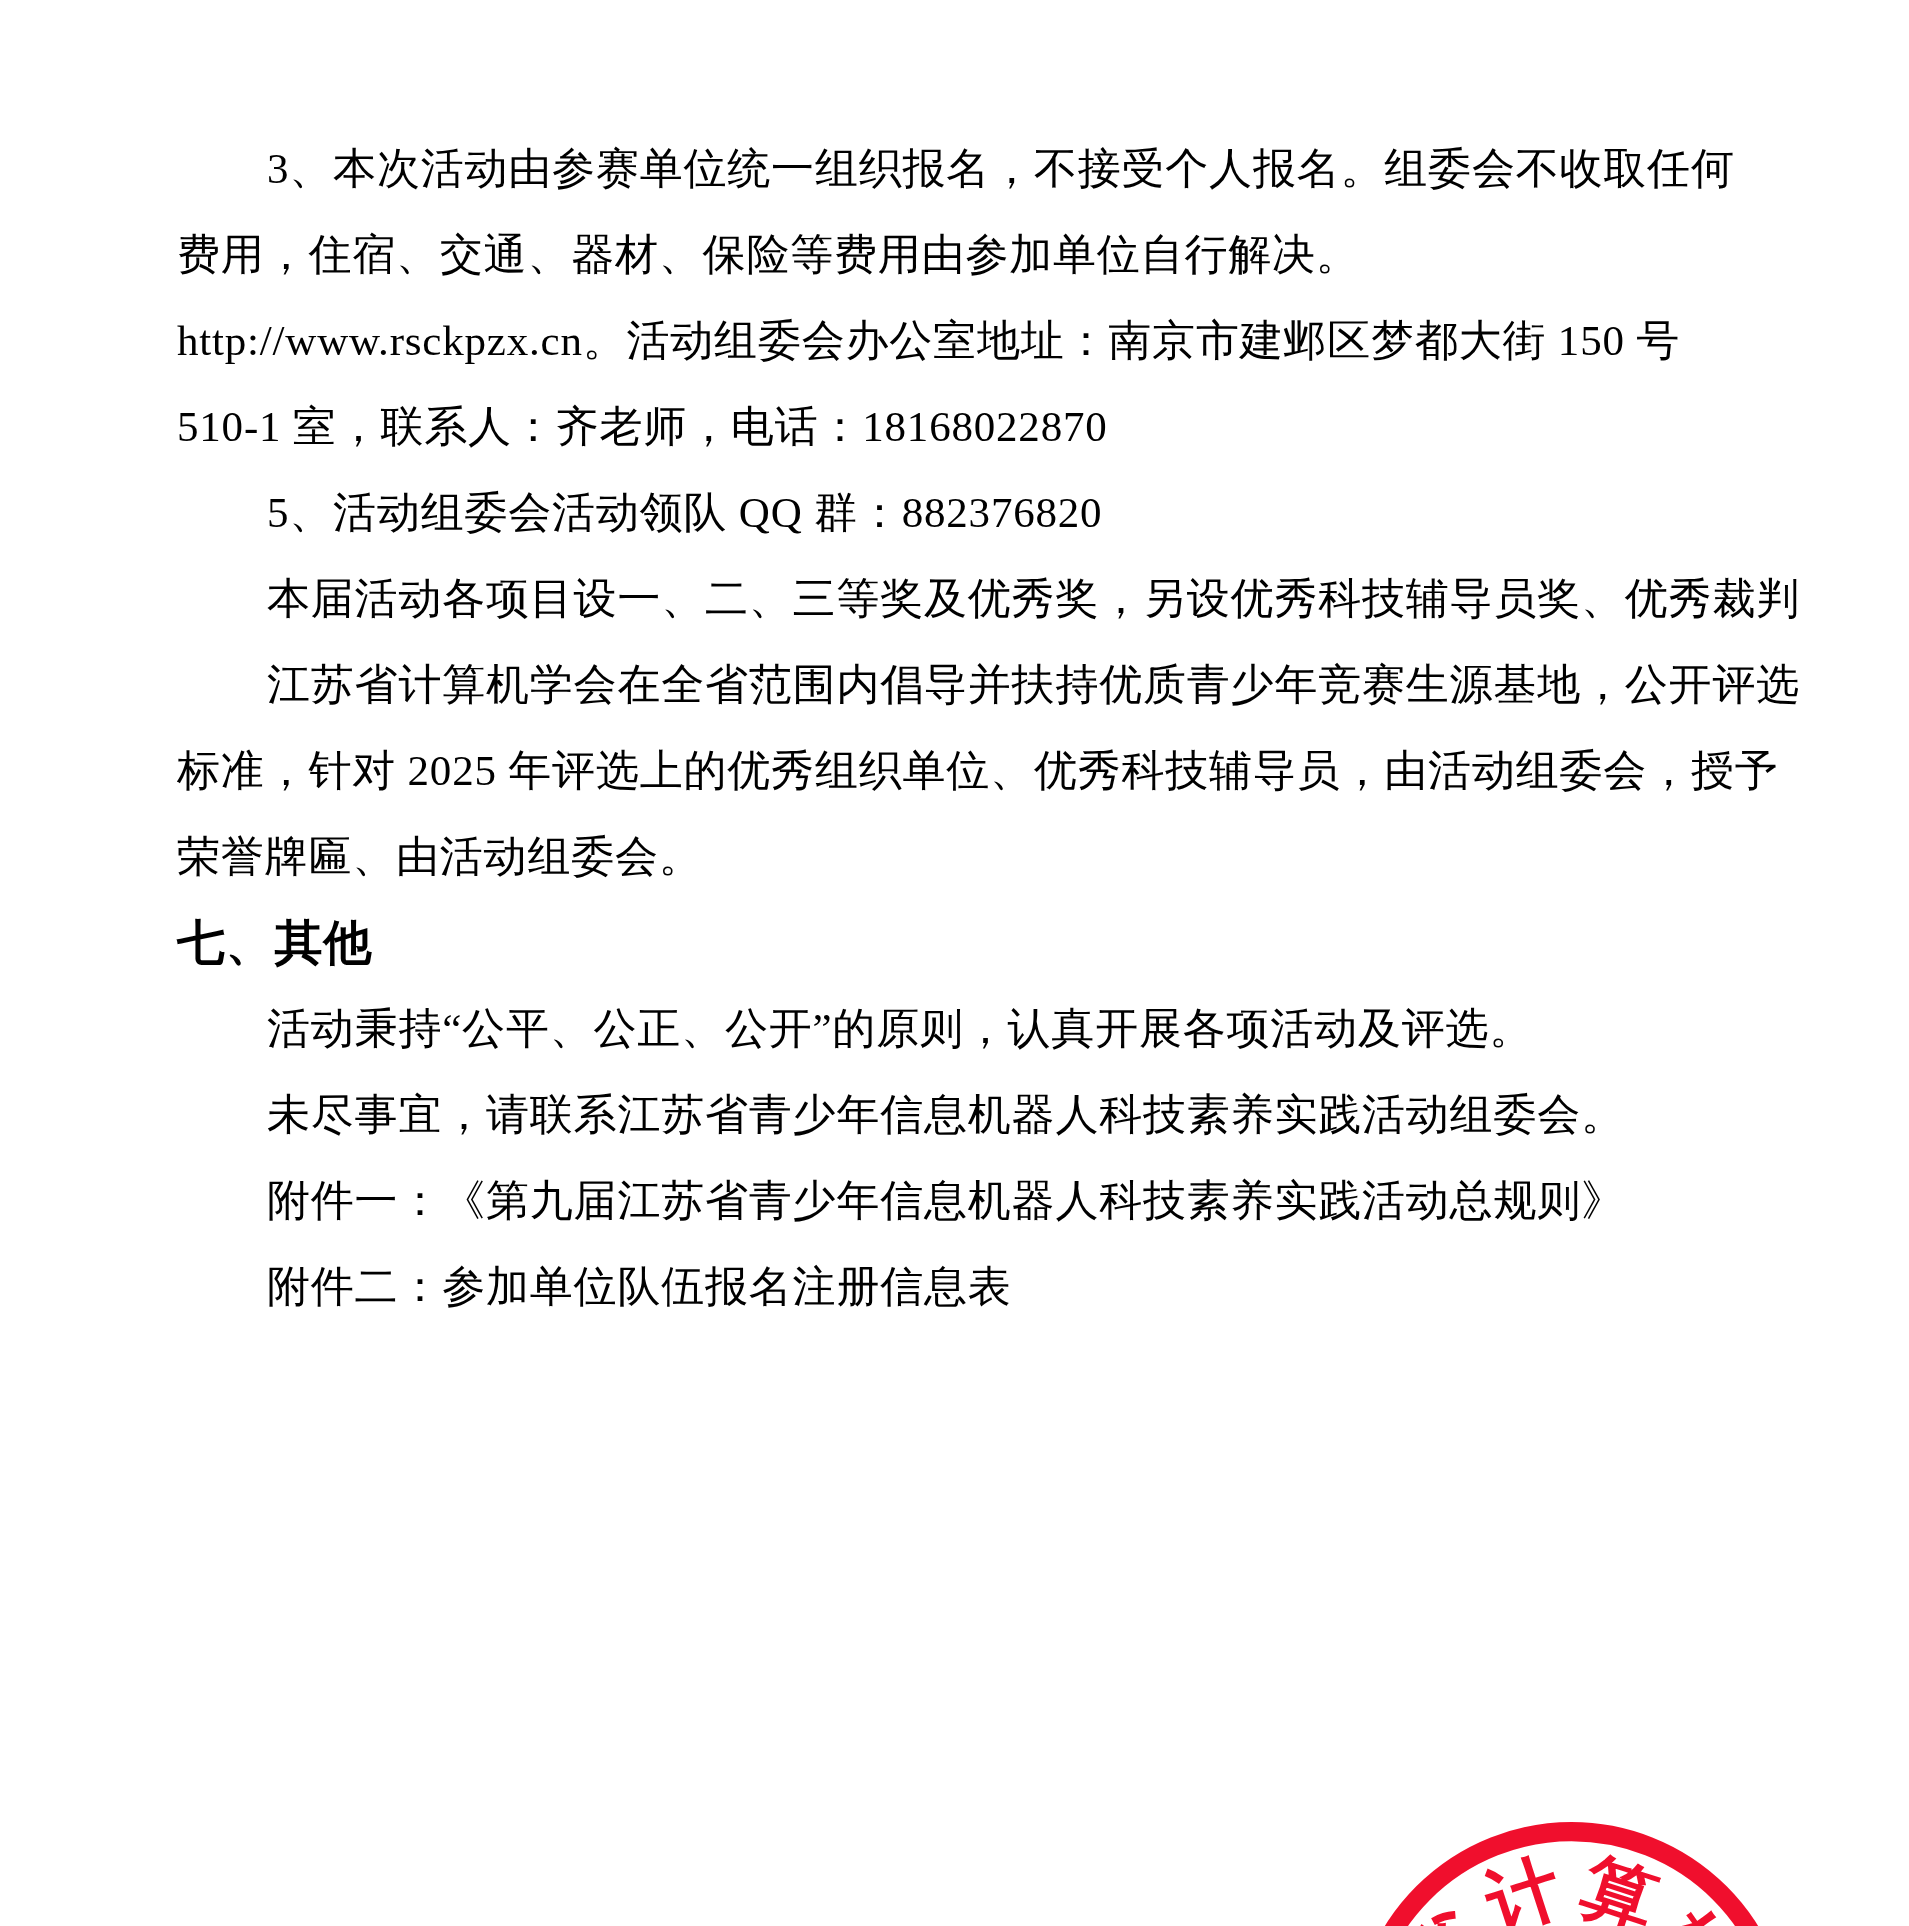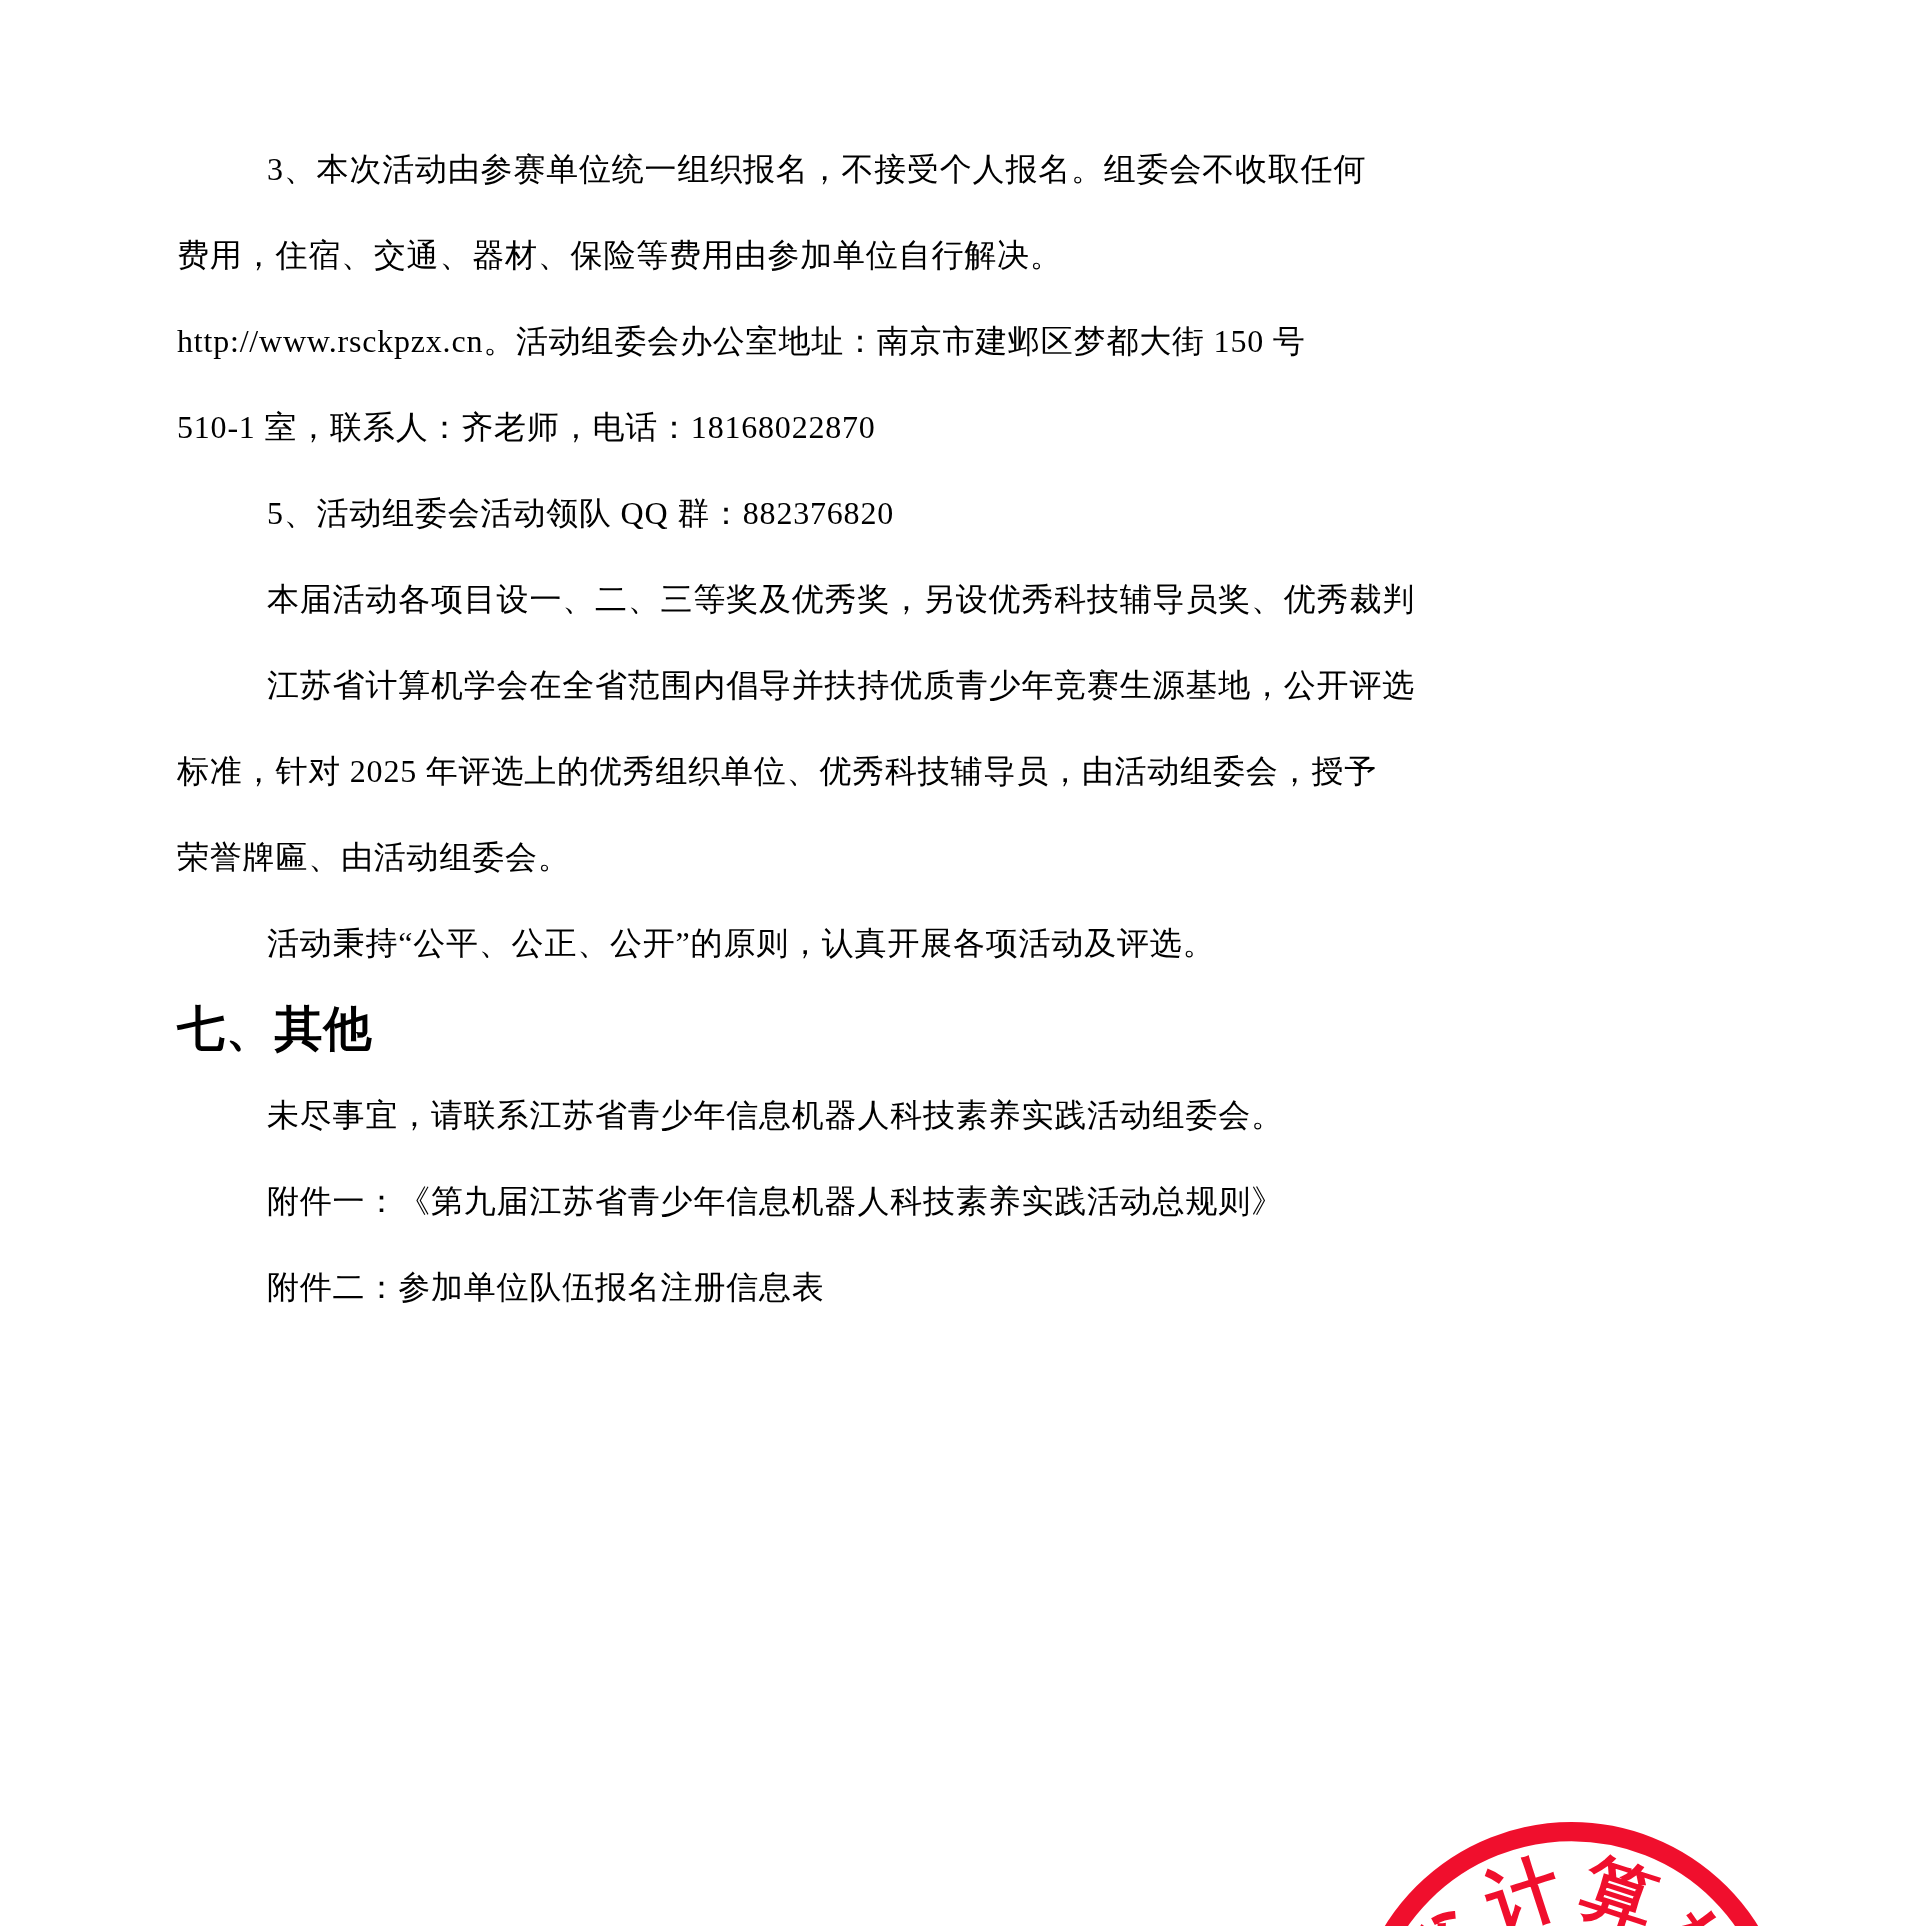--- a/index.html
+++ b/index.html
@@ -10,21 +10,21 @@
     font-family:"Liberation Serif","DejaVu Serif",serif;
     color:#000;
     overflow:hidden;
   }
   .body-text {
     position:absolute;
     left:177px; top:126px; width:1564px;
   }
   .line {
     height:86px; line-height:86px;
-    font-size:32px;
+    font-size:43px;
     letter-spacing:0.8px;
     white-space:nowrap;
   }
   .line.indent { text-indent:90px; }
   .line.heading { font-weight:bold; font-size:48px; }
   .seal {
     position:absolute;
     left:1352px; top:1822px;
     width:439px; height:439px;
     z-index:3;
@@ -44,22 +44,22 @@
   <div class="body-text">
     <div class="line indent">3、本次活动由参赛单位统一组织报名，不接受个人报名。组委会不收取任何</div>
     <div class="line">费用，住宿、交通、器材、保险等费用由参加单位自行解决。</div>
     <div class="line">http://www.rsckpzx.cn。活动组委会办公室地址：南京市建邺区梦都大街 150 号</div>
     <div class="line">510-1 室，联系人：齐老师，电话：18168022870</div>
     <div class="line indent">5、活动组委会活动领队 QQ 群：882376820</div>
     <div class="line indent">本届活动各项目设一、二、三等奖及优秀奖，另设优秀科技辅导员奖、优秀裁判</div>
     <div class="line indent">江苏省计算机学会在全省范围内倡导并扶持优质青少年竞赛生源基地，公开评选</div>
     <div class="line">标准，针对 2025 年评选上的优秀组织单位、优秀科技辅导员，由活动组委会，授予</div>
     <div class="line">荣誉牌匾、由活动组委会。</div>
+    <div class="line heading">七、其他</div>
     <div class="line indent">活动秉持“公平、公正、公开”的原则，认真开展各项活动及评选。</div>
-    <div class="line heading">七、其他</div>
     <div class="line indent">未尽事宜，请联系江苏省青少年信息机器人科技素养实践活动组委会。</div>
     <div class="line indent">附件一：《第九届江苏省青少年信息机器人科技素养实践活动总规则》</div>
     <div class="line indent">附件二：参加单位队伍报名注册信息表</div>
   </div>
 
   <svg class="seal" viewBox="0 0 1140 1140">
     <g fill="var(--seal-color,#f00020)" stroke="none">
       <circle cx="570" cy="570" r="545" fill="none" stroke="var(--seal-color,#f00020)" stroke-width="50"></circle>
       <polygon points="492,295 536.7,433.5 682.2,433.2 564.3,518.5 609.6,656.8 492,571 374.4,656.8 419.7,518.5 301.8,433.2 447.3,433.5"></polygon>
       <g font-size="190" text-anchor="middle">

